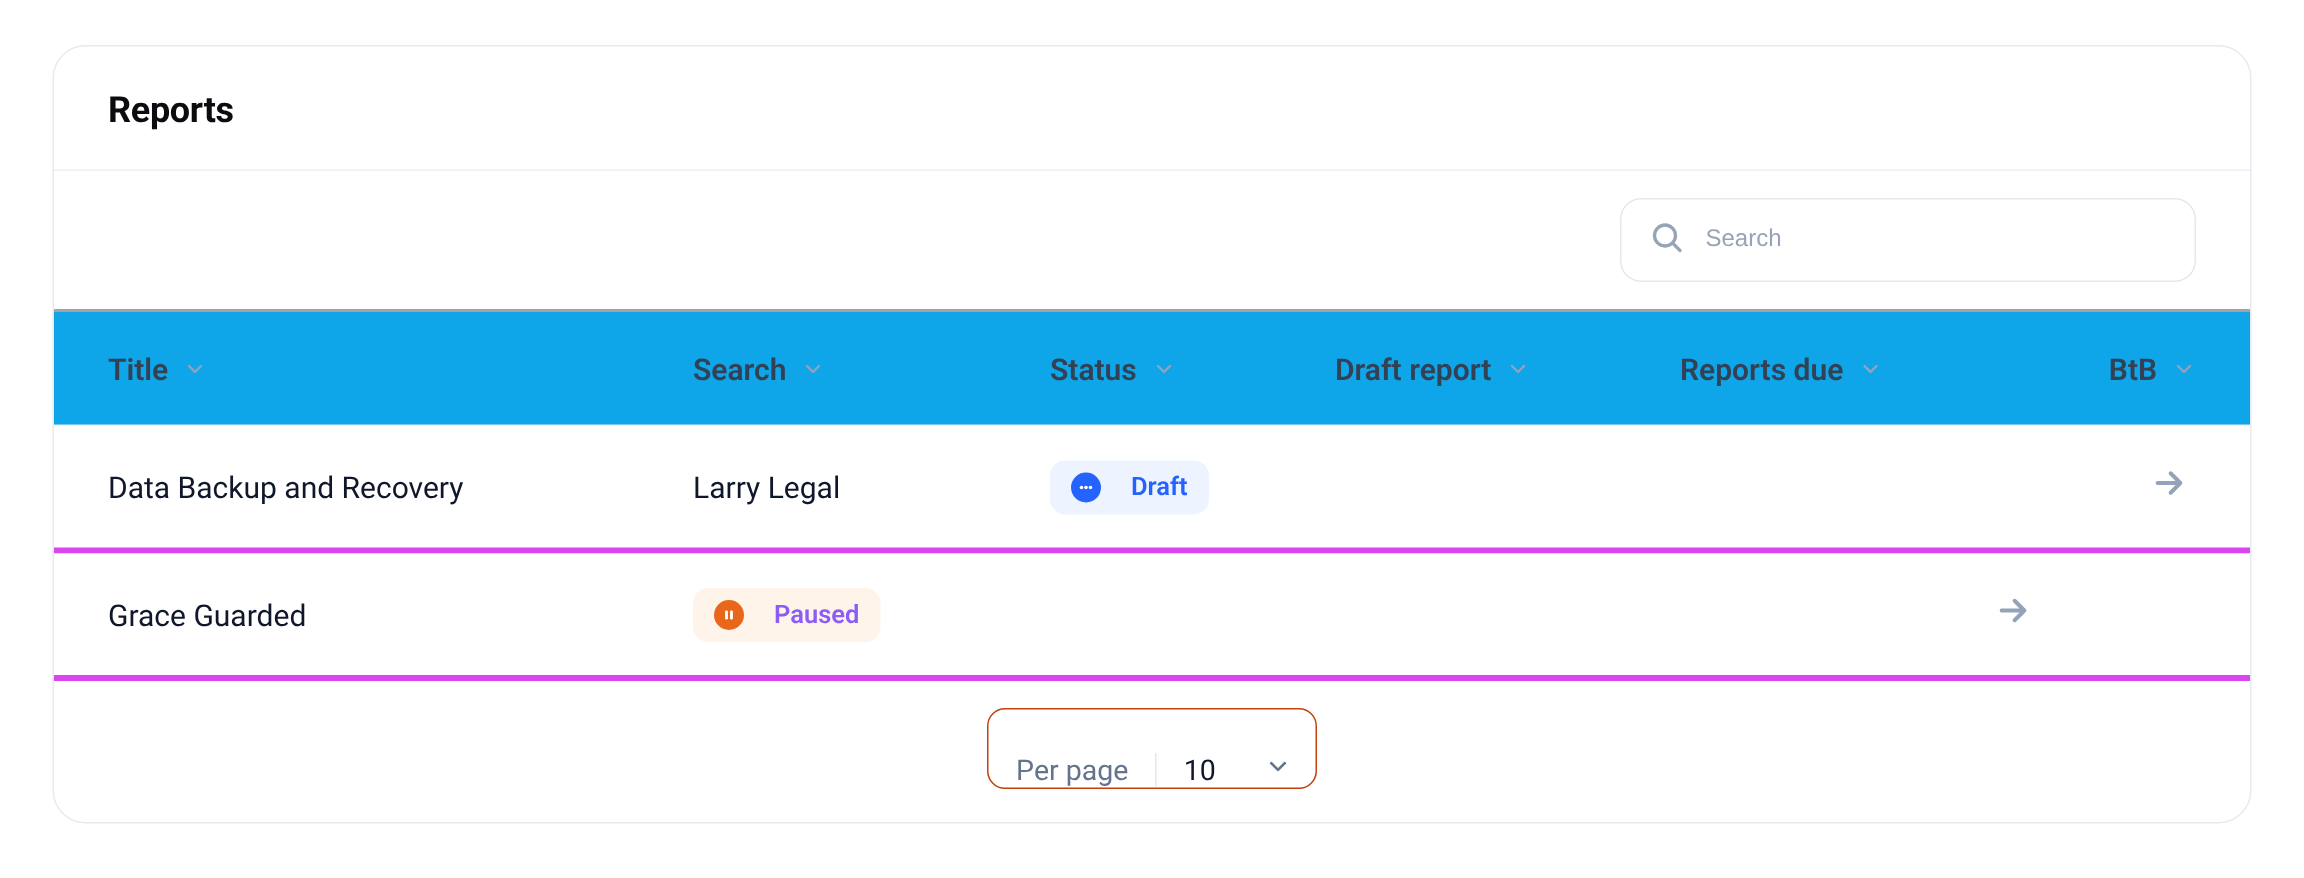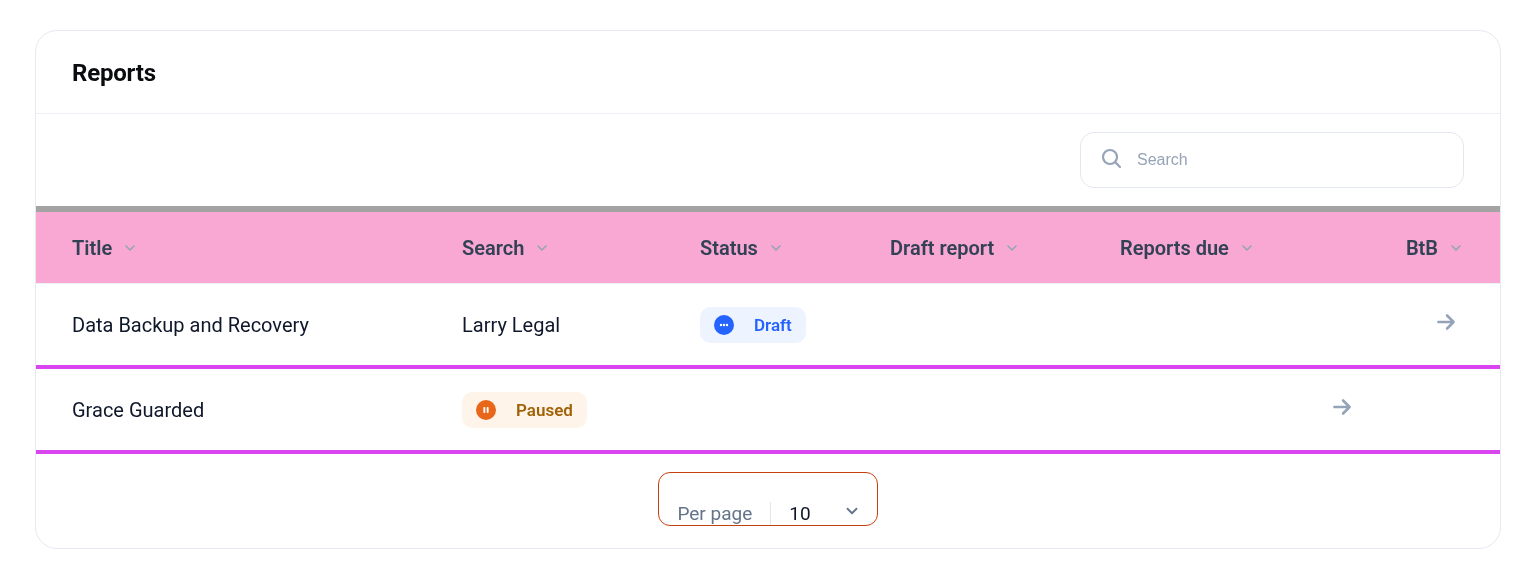--- a/index.html
+++ b/index.html
@@ -49,22 +49,22 @@
       color: #ec4899;
       width: 100%;
       background: transparent;
     }
     .search-input::placeholder { color: #97a3b6; }
 
     .thead-row {
       display: grid;
       grid-template-columns: 390px 238px 190px 230px 240px 1fr;
       align-items: center;
-      background: #f9a8d4;
-      border-top: 6px solid #a3a3a3;
+      background: #0ea5e9;
+      border-top: 2px solid #a3a3a3;
       border-bottom: 1px solid #edf0f5;
       padding: 0 36px;
       height: 78px;
     }
     .th {
       display: flex;
       align-items: center;
       gap: 10px;
       font-size: 20px;
       font-weight: 600;
@@ -101,21 +101,21 @@
       border-radius: 10px;
       font-size: 17px;
       font-weight: 600;
     }
     .badge-draft {
       background: #eef4ff;
       color: #2563ff;
     }
     .badge-paused {
       background: #fff4ea;
-      color: #a16207;
+      color: #8b5cf6;
     }
     .badge-iconwrap {
       width: 20px; height: 20px;
       border-radius: 50%;
       display: inline-flex;
       align-items: center;
       justify-content: center;
     }
     .badge-draft .badge-iconwrap { background: #2563ff; }
     .badge-paused .badge-iconwrap { background: #e8671a; }

